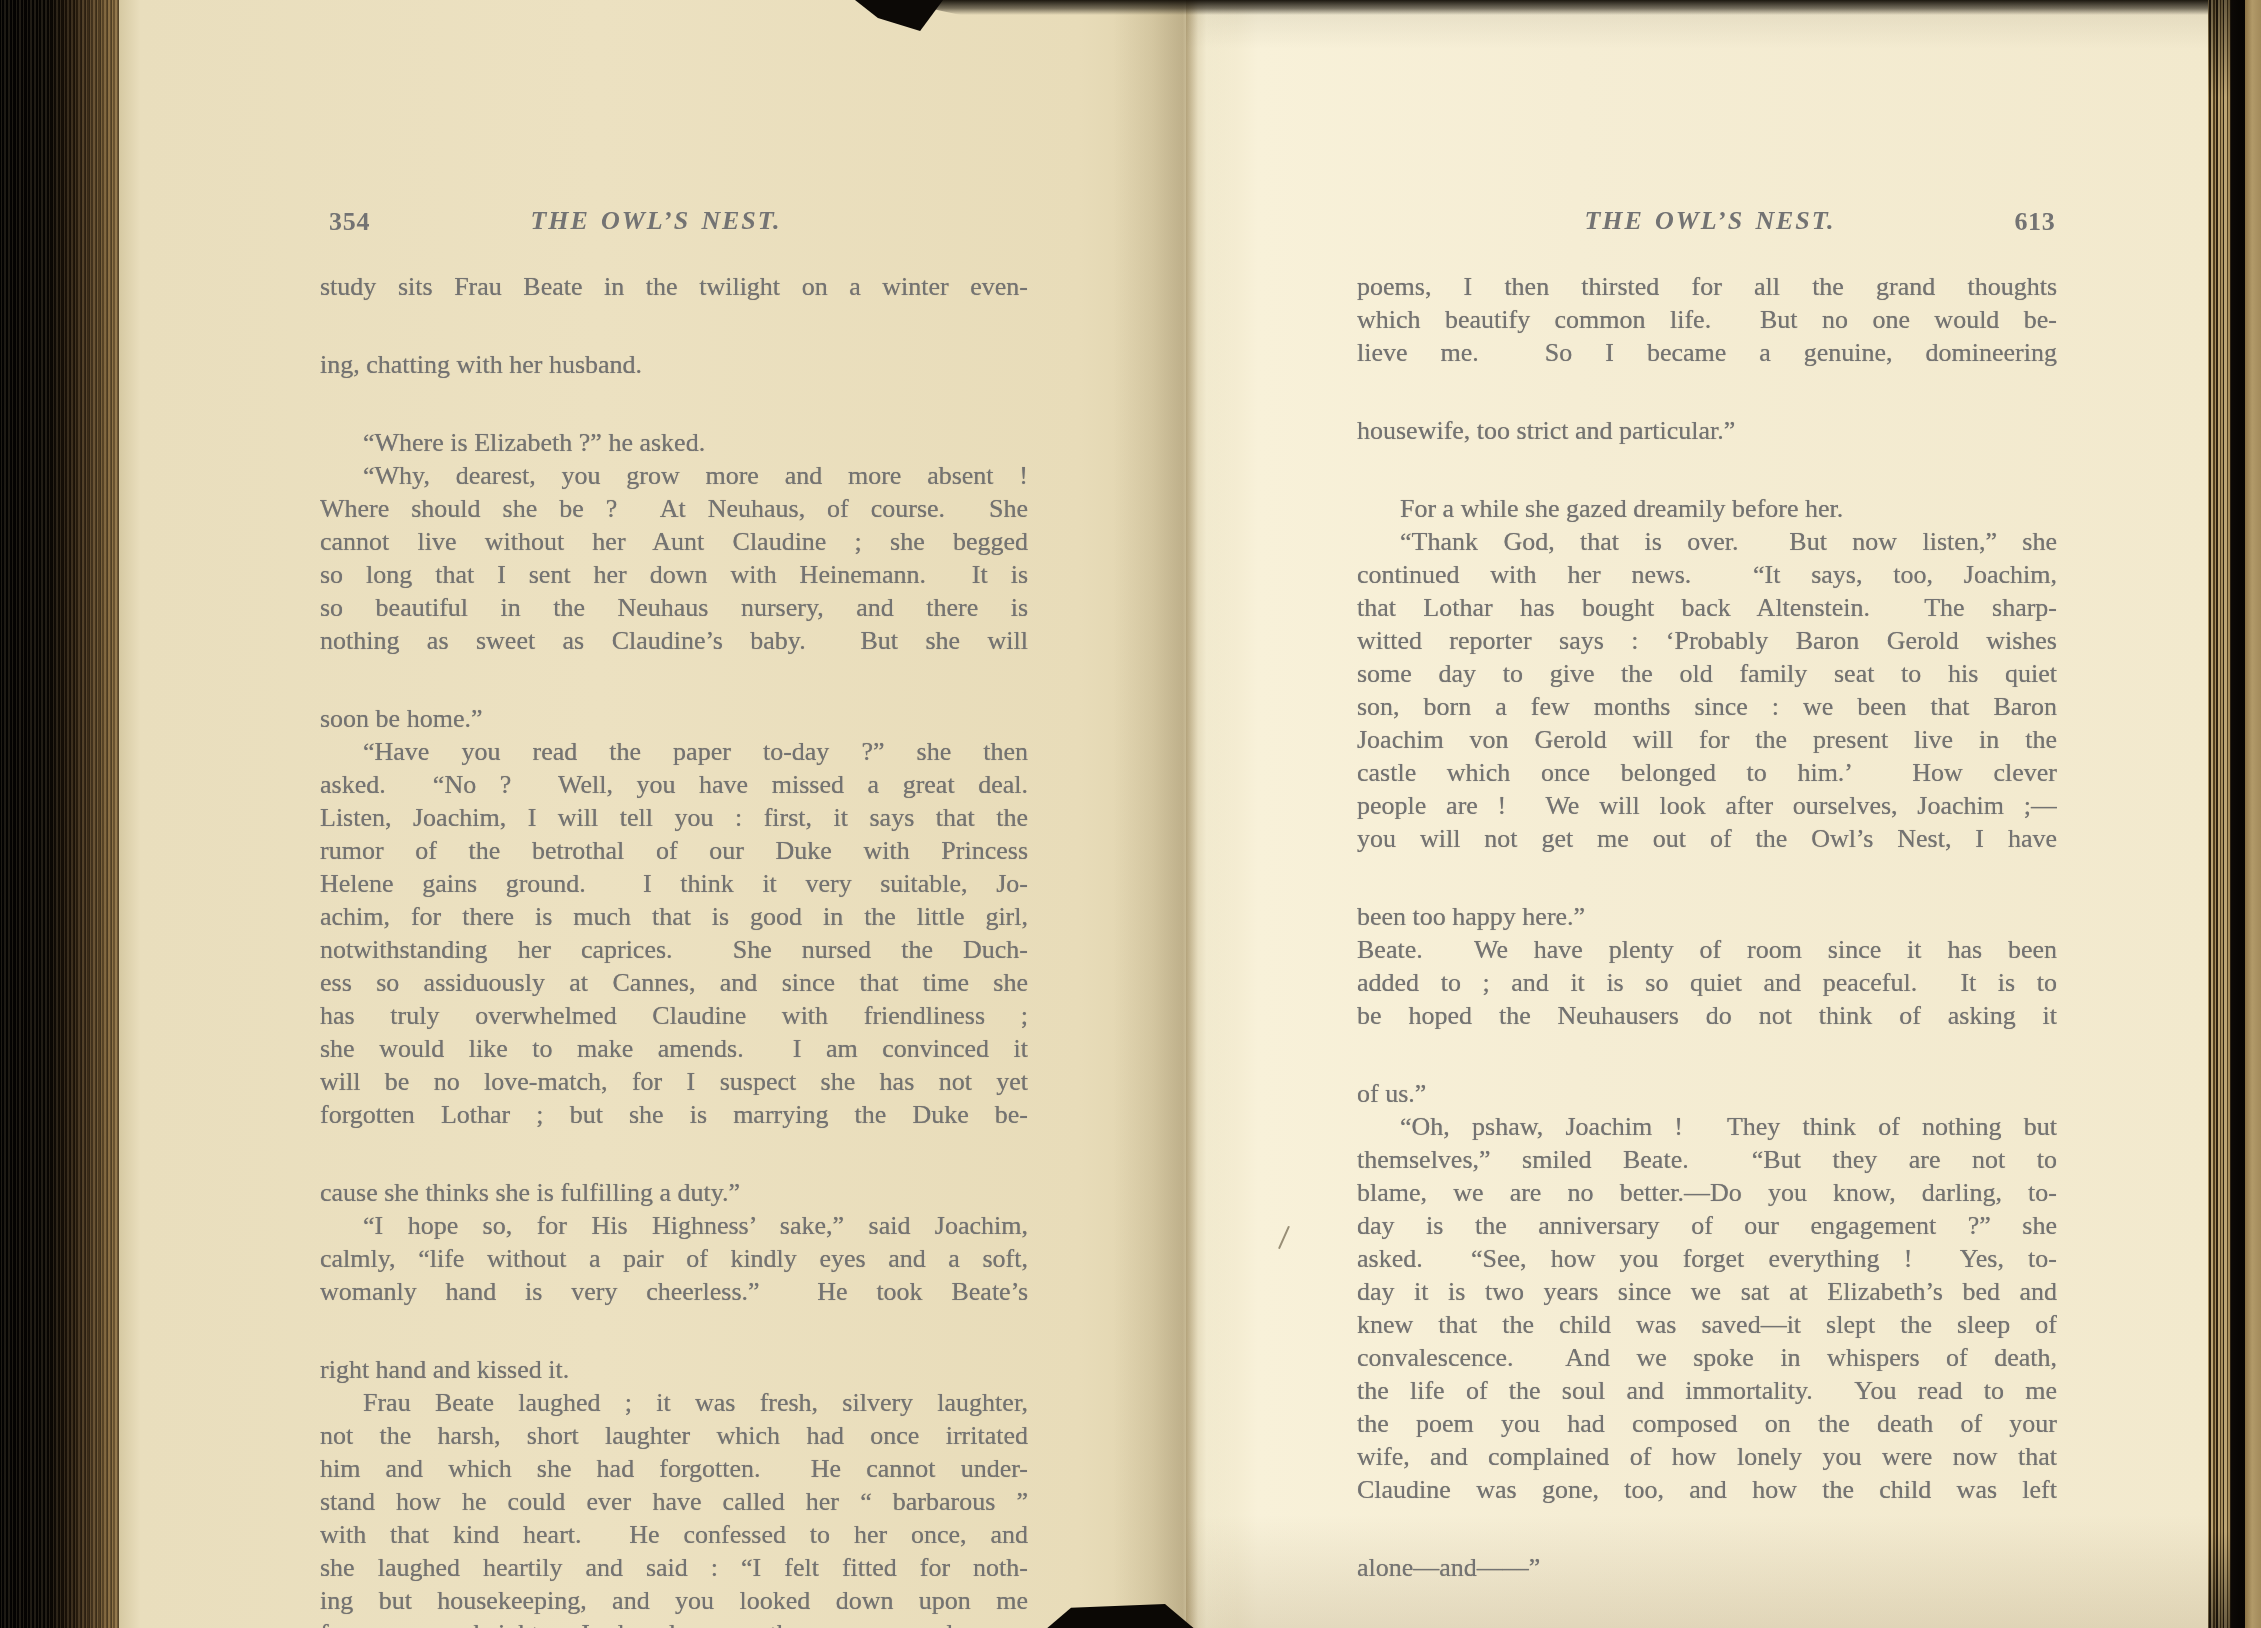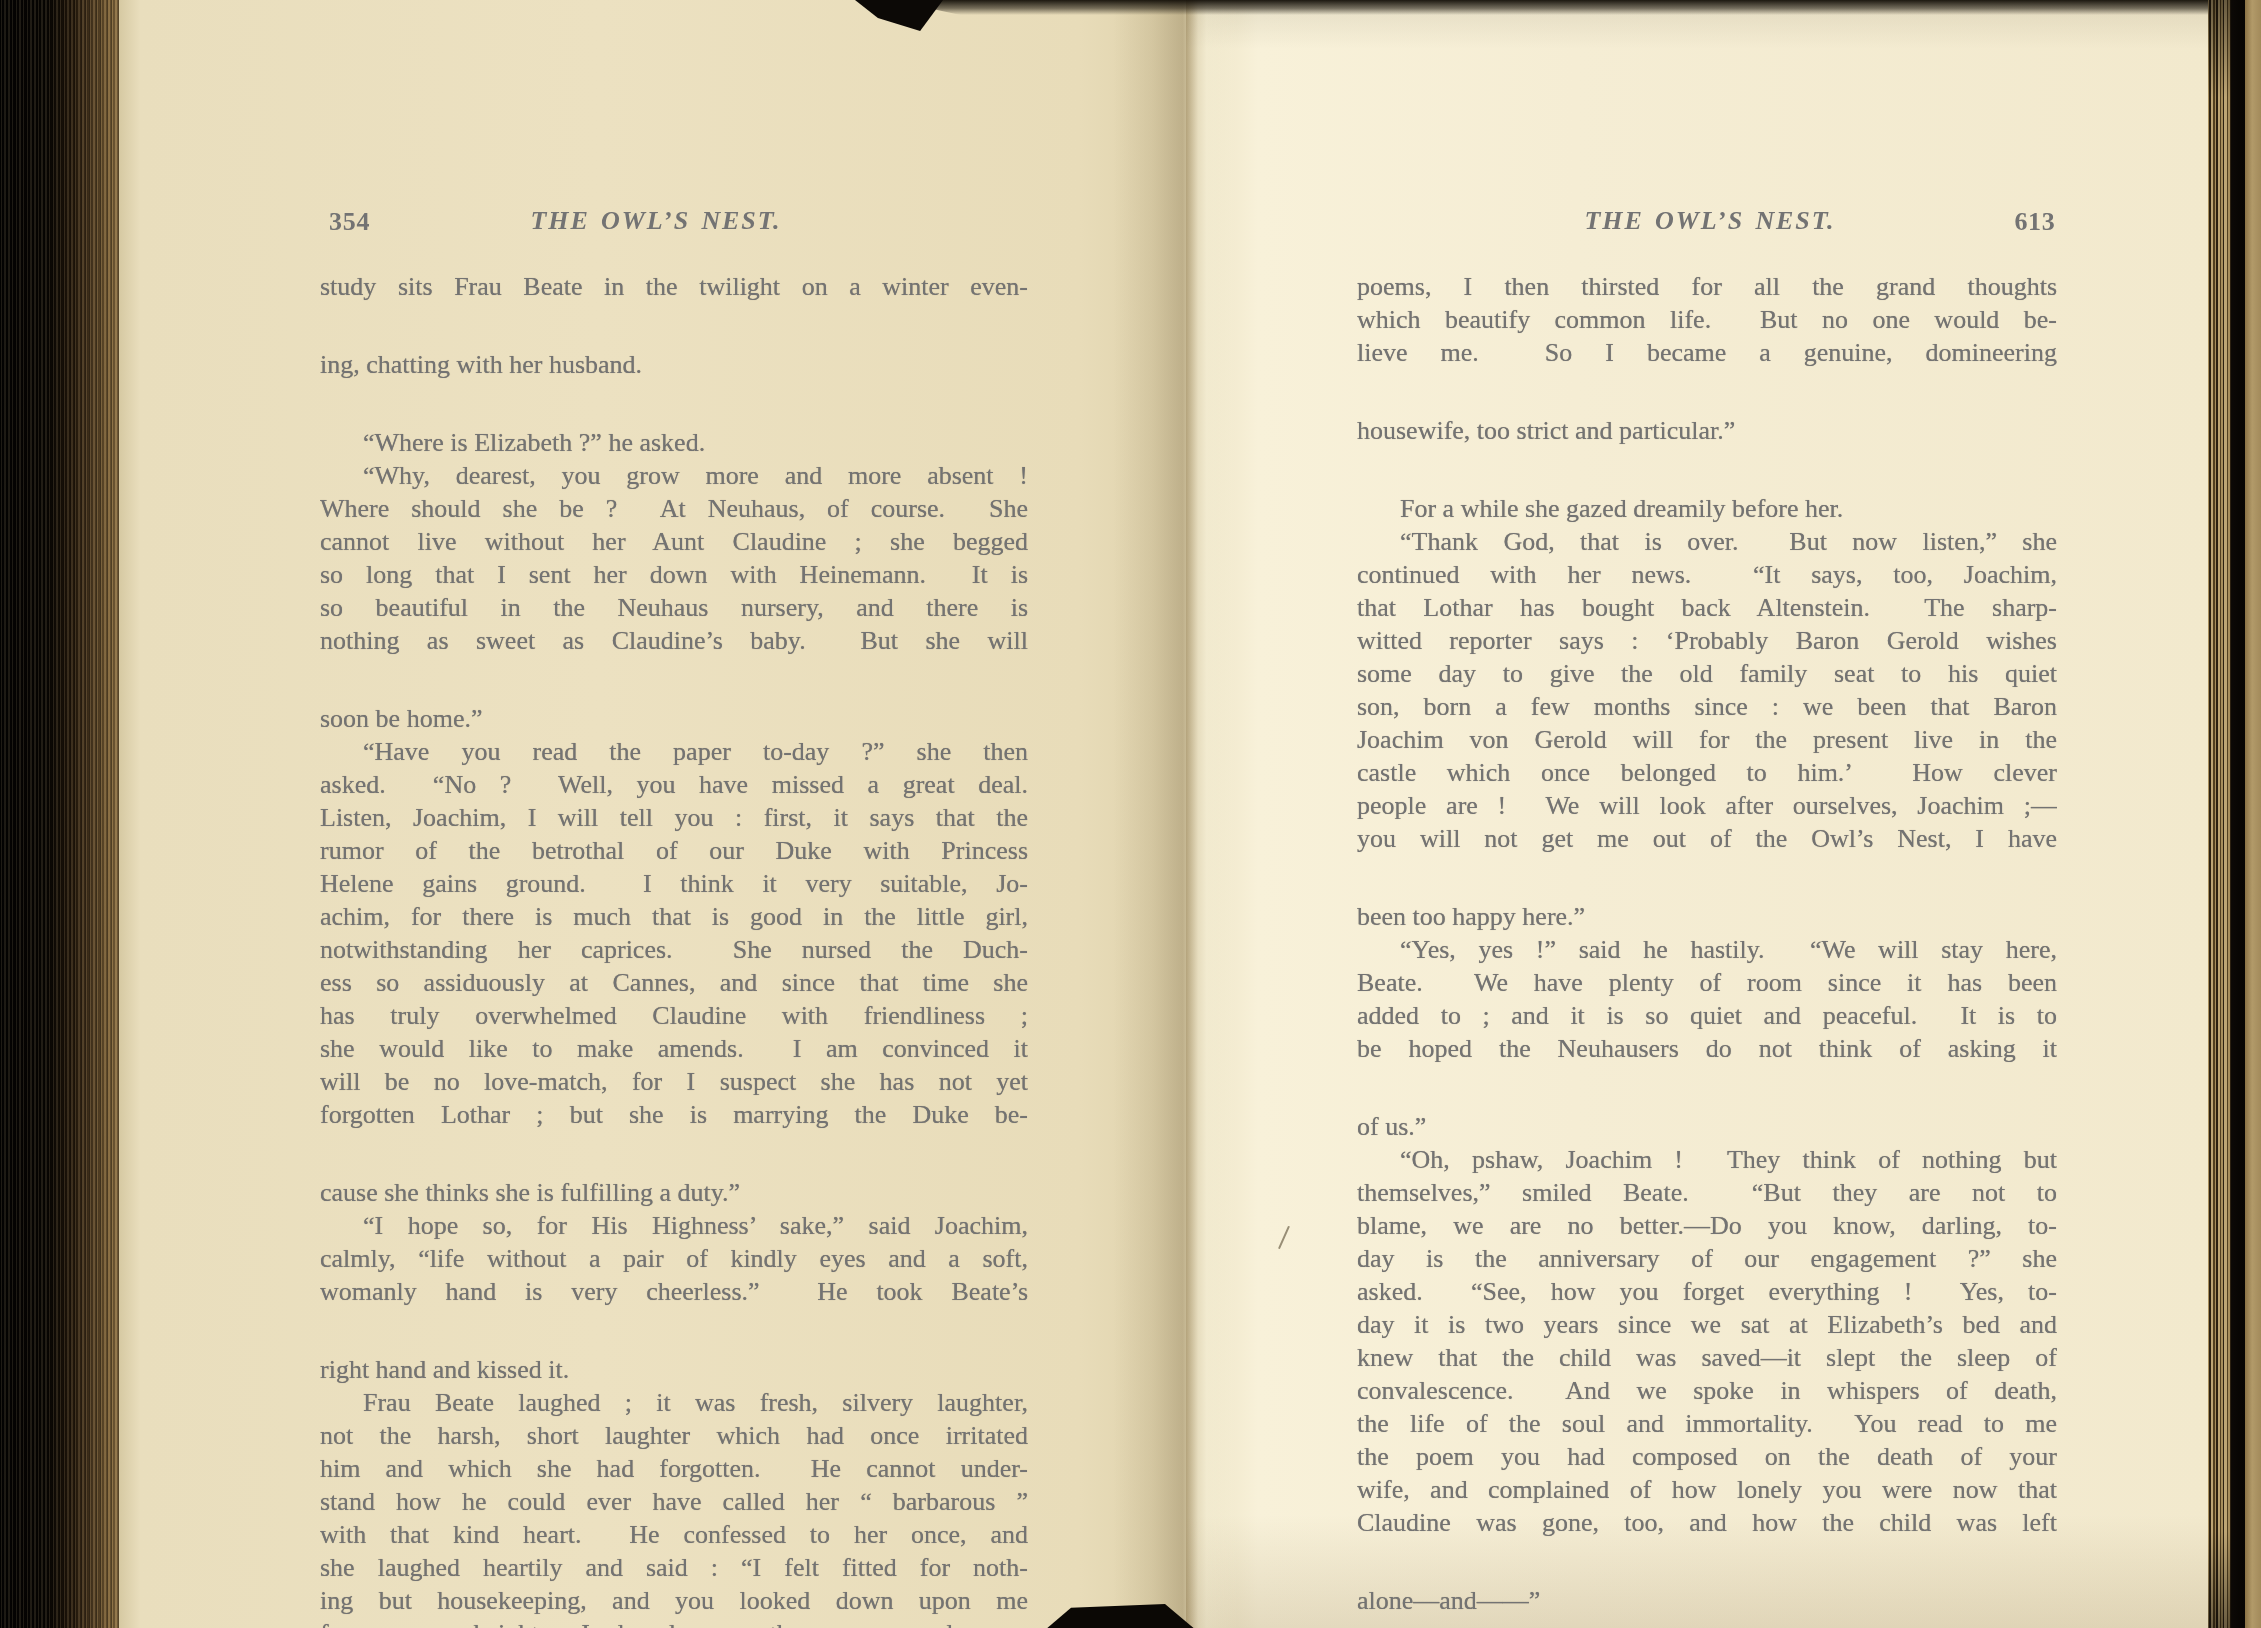--- a/index.html
+++ b/index.html
@@ -173,21 +173,20 @@
         <div class="line">continued with her news.  “It says, too, Joachim,</div>
         <div class="line">that Lothar has bought back Altenstein.  The sharp-</div>
         <div class="line">witted reporter says : ‘Probably Baron Gerold wishes</div>
         <div class="line">some day to give the old family seat to his quiet</div>
         <div class="line">son, born a few months since : we been that Baron</div>
         <div class="line">Joachim von Gerold will for the present live in the</div>
         <div class="line">castle which once belonged to him.’  How clever</div>
         <div class="line">people are !  We will look after ourselves, Joachim ;—</div>
         <div class="line">you will not get me out of the Owl’s Nest, I have</div>
         <div class="line end">been too happy here.”</div>
-        <div class="line indent">“Yes, yes !” said he hastily.  “We will stay here,</div>
         <div class="line">Beate.  We have plenty of room since it has been</div>
         <div class="line">added to ; and it is so quiet and peaceful.  It is to</div>
         <div class="line">be hoped the Neuhausers do not think of asking it</div>
         <div class="line end">of us.”</div>
         <div class="line indent">“Oh, pshaw, Joachim !  They think of nothing but</div>
         <div class="line">themselves,” smiled Beate.  “But they are not to</div>
         <div class="line">blame, we are no better.—Do you know, darling, to-</div>
         <div class="line">day is the anniversary of our engagement ?” she</div>
         <div class="line">asked.  “See, how you forget everything !  Yes, to-</div>
         <div class="line">day it is two years since we sat at Elizabeth’s bed and</div>

